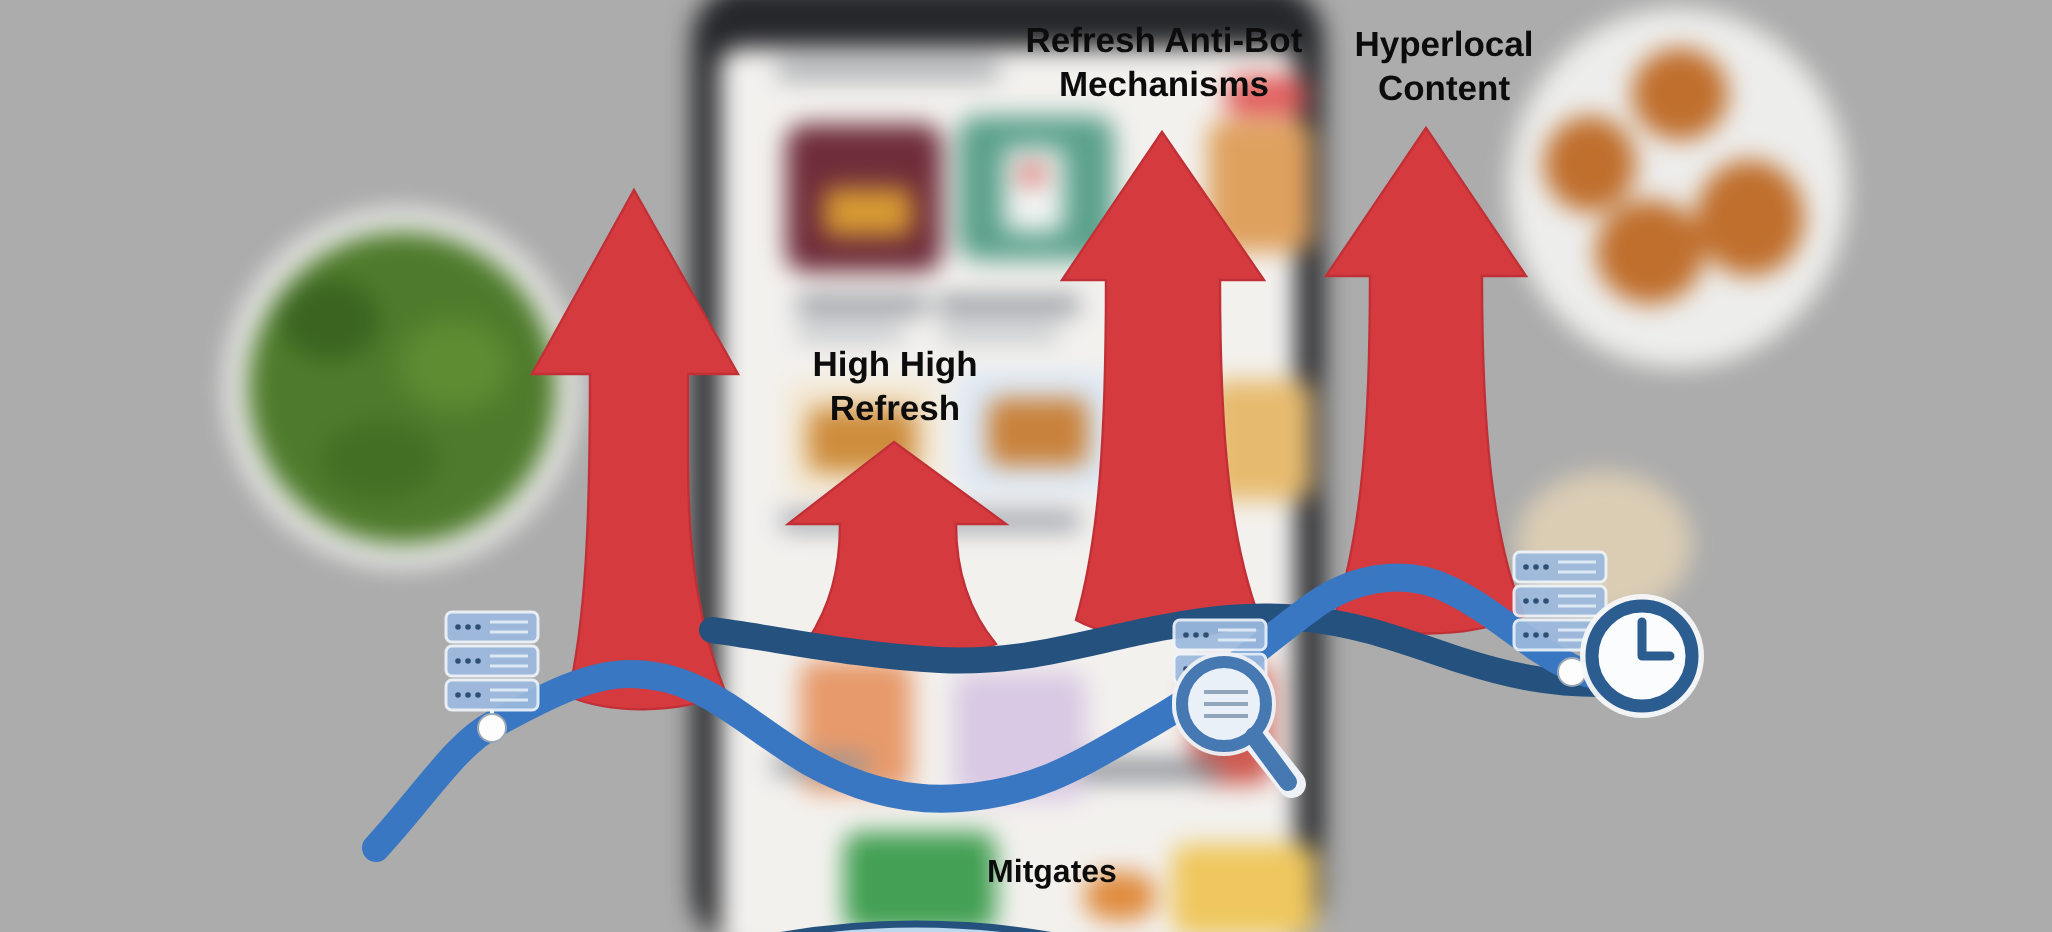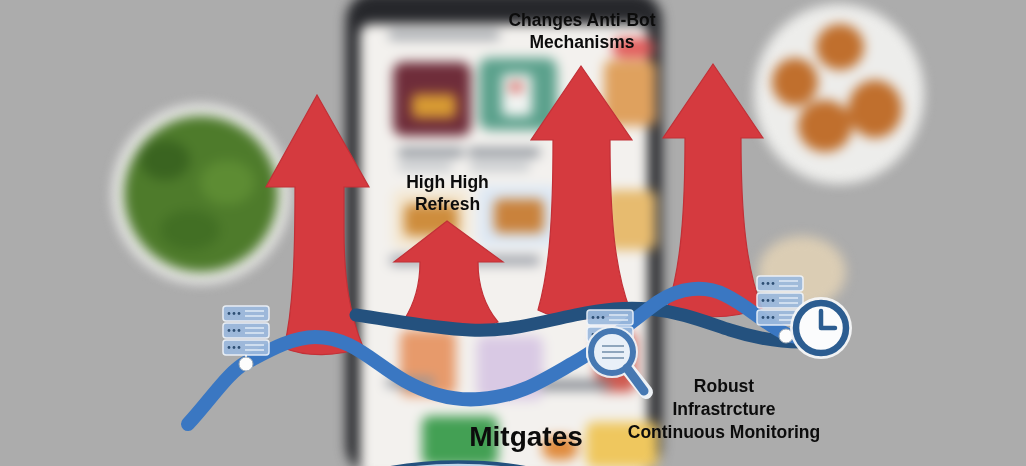--- a/index.html
+++ b/index.html
@@ -10,21 +10,21 @@
   .bg{position:absolute;inset:0;filter:blur(6px);}
   .bg div{position:absolute;}
   .phone-frame{left:346px;top:-8px;width:316px;height:482px;background:#26272b;border-radius:28px;}
   .phone-screen{left:360px;top:24px;width:288px;height:452px;background:#f3f1ee;border-radius:10px;}
   .round{border-radius:50%;}
   
   .overlay{position:absolute;left:0;top:0;width:1026px;height:466px;}
   
   .lbl{position:absolute;white-space:pre-line;text-align:center;color:#0c0c0c;
        font-weight:bold;font-size:17.5px;line-height:22px;}
-  .lbl-mitigates{font-size:28px;line-height:26px;padding-left:36px;}
+  .lbl-mitigates{font-size:16px;line-height:26px;padding-left:36px;}
 </style>
 </head>
 <body>
 
 <div class="stage">
 
   <div class="bg">
 
     <div class="phone-frame"></div>
     <div class="phone-screen"></div>
@@ -135,20 +135,19 @@
       <circle cx="821" cy="328" r="31" fill="#f5f7f8" opacity="0.95"></circle>
       <circle cx="821" cy="328" r="25" fill="#fbfcfd" stroke-width="6.5" stroke="#2c5d91"></circle>
       <path d="M821,328 L821,311 M821,328 L835,328" fill="none" stroke-width="4.5" stroke-linecap="round" stroke="#2c5d91"></path>
     </g>
 
     <ellipse cx="458" cy="546" rx="186" ry="84" stroke="#24517e" stroke-width="3.5" fill="#bdd7ec"></ellipse>
   </svg>
 
   <div class="lbl" style="left:375px;top:171px;width:145px;">High High
 Refresh</div>
-  <div class="lbl" style="left:498px;top:9px;width:168px;">Changes Anti-Bot
+  <div class="lbl" style="left:498px;top:9px;width:168px;">Refresh Anti-Bot
 Mechanisms</div>
-  <div class="lbl" style="left:605px;top:375px;width:238px;line-height:23px;">Robust
-Infrastrcture
-Continuous Monitoring</div>
+  <div class="lbl" style="left:652px;top:11px;width:140px;">Hyperlocal
+Content</div>
   <div class="lbl lbl-mitigates" style="left:428px;top:424px;width:160px;">Mitgates</div>
 
 </div>
 
 </body></html>

